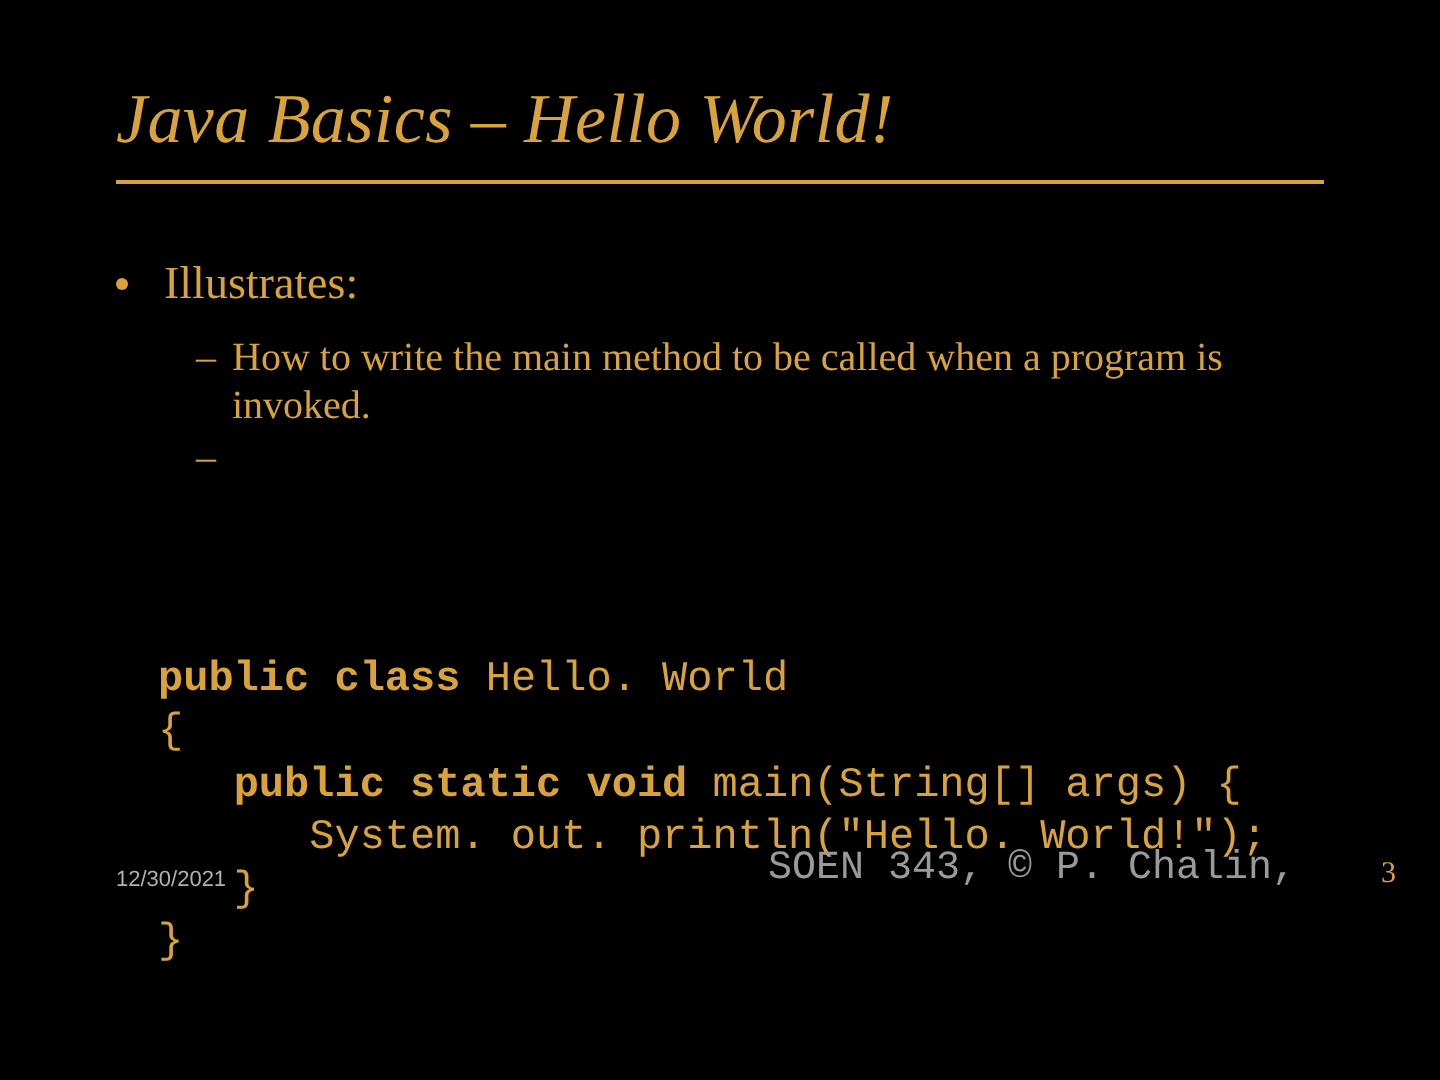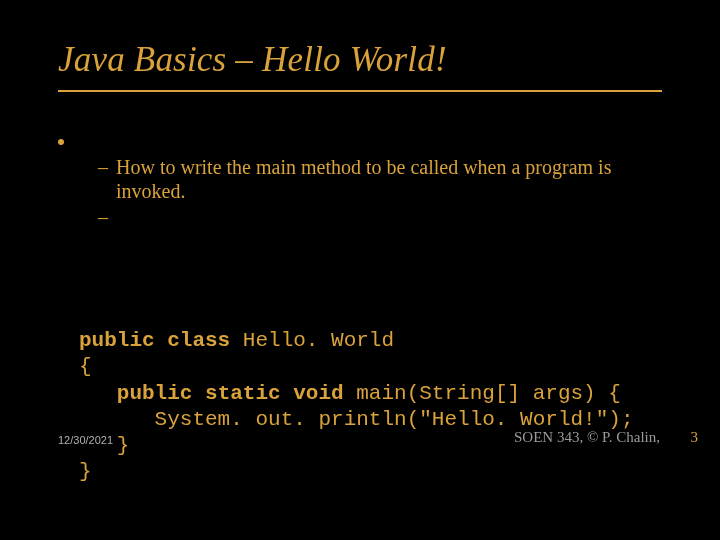--- a/index.html
+++ b/index.html
@@ -84,46 +84,47 @@
     position: absolute;
     left: 58px;
     bottom: 18px;
     font-size: 11px;
     color: #b0b0b0;
     font-family: Arial, sans-serif;
     margin-top: 14px;
   }
   .ftr-credit {
     position: absolute;
-    right: 60px;
+    right: 72px;
     bottom: 18px;
-    font-size: 15px;
+    font-size: 20px;
     color: #9a9a9a;
     text-align: right;
-    font-family: Liberation Serif, serif;
+    font-family: Liberation Mono, monospace;
   }
   .ftr-page {
     position: absolute;
     right: 22px;
     bottom: 18px;
     font-size: 15px;
     color: #d9a23a;
   }
 </style>
 </head>
 <body>
 
 <div class="slide">
 
   <div class="title">Java Basics – Hello World!</div>
   <div class="underline"></div>
 
   <div class="bullets">
     <div class="b1-row">
       <div class="b1-dot"></div>
+      <div>Illustrates:</div>
     </div>
     <div class="sub">
       <div class="sub-row">
         <div class="dash">–</div>
         <div>How to write the main method to be called when a program is invoked.</div>
       </div>
       <div class="sub-row">
         <div class="dash">–</div>
       </div>
     </div>

